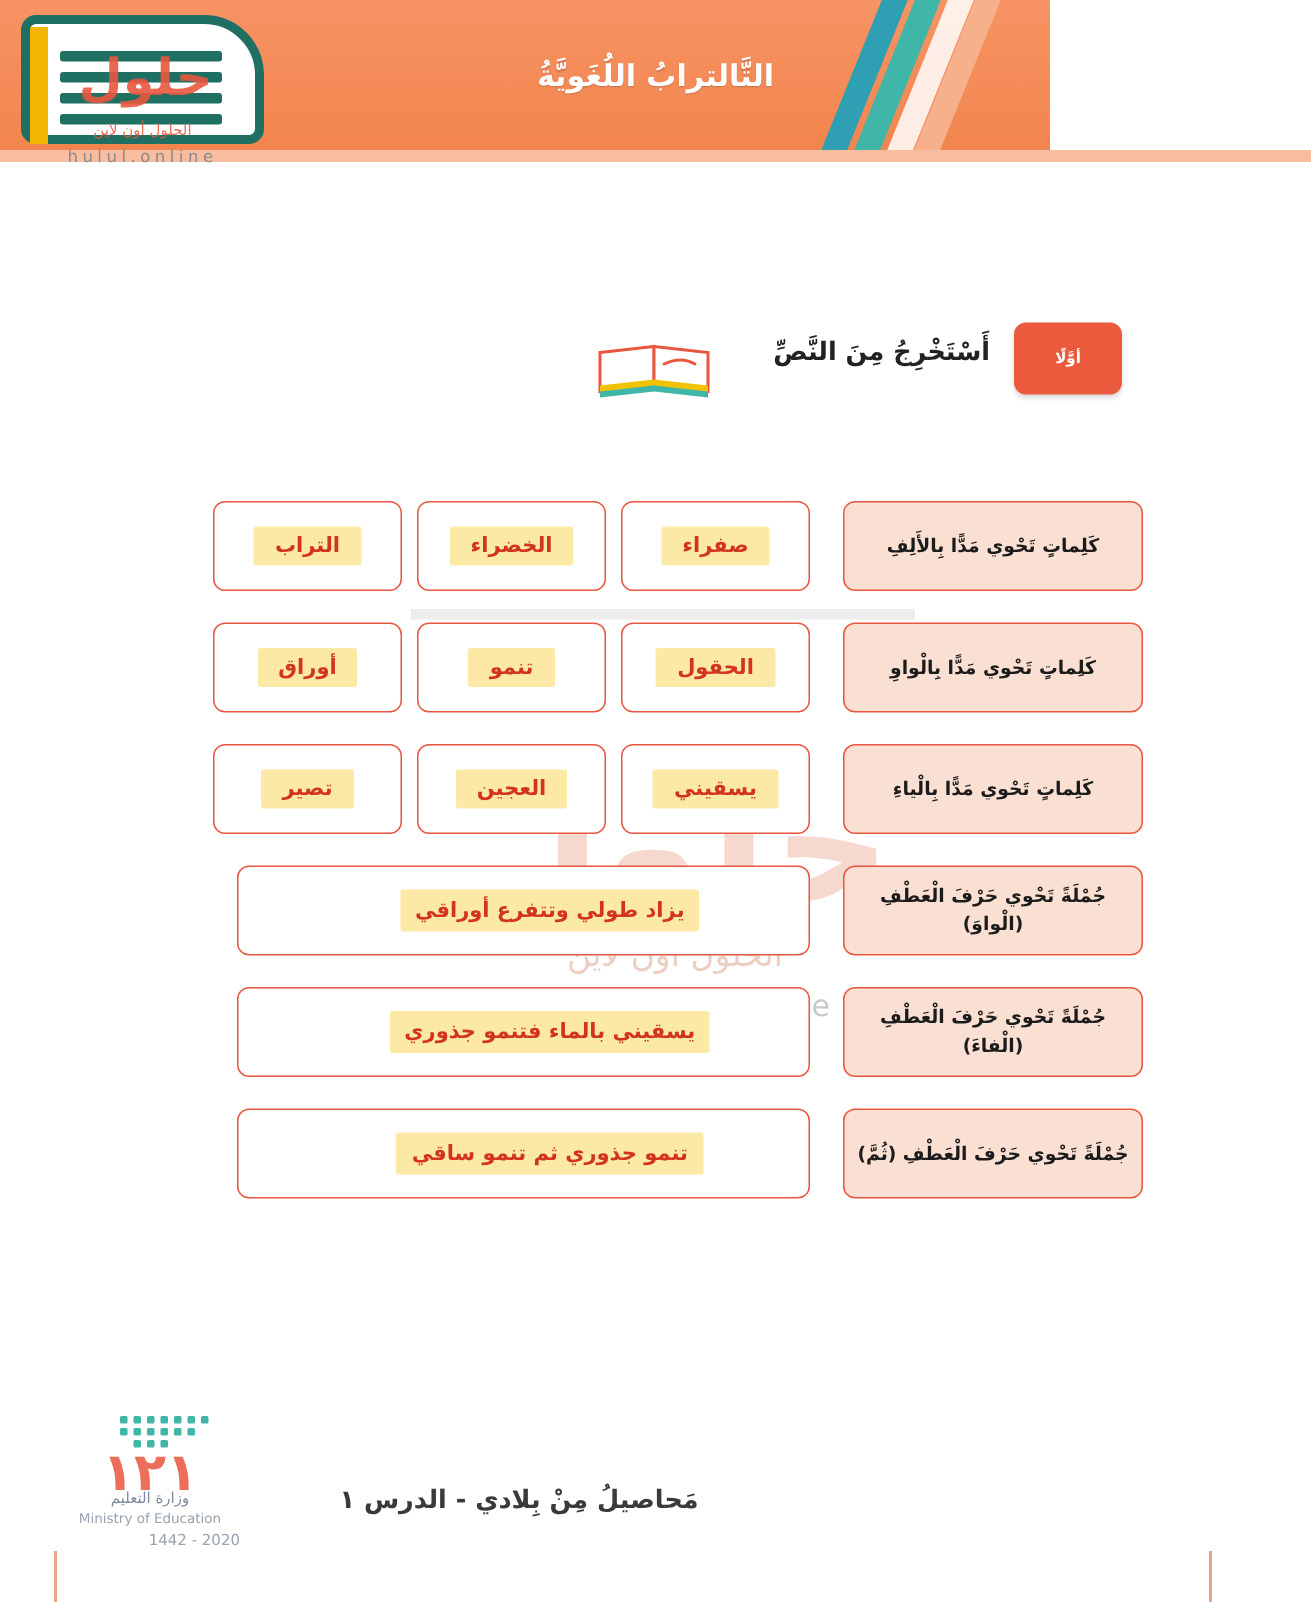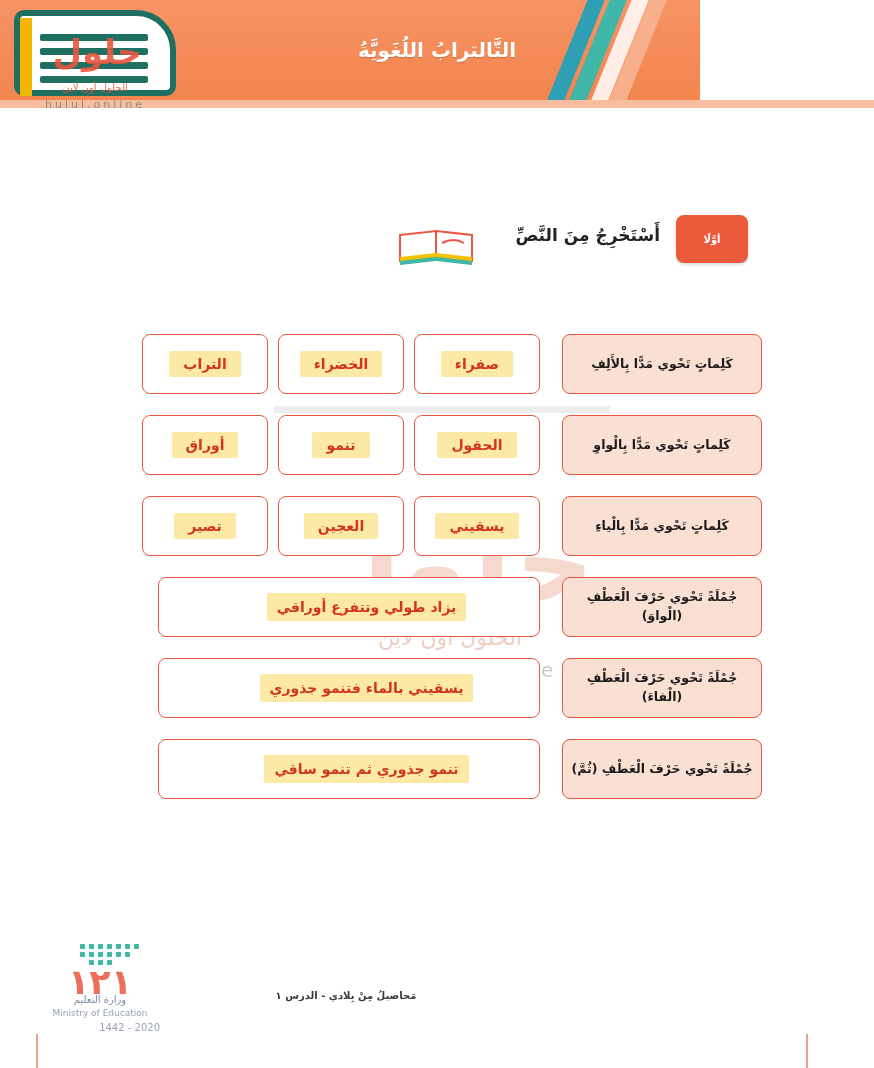--- a/index.html
+++ b/index.html
@@ -309,21 +309,21 @@
     left: 0;
     width: 874px;
     height: 120px;
   }
   .footer-caption {
     position: absolute;
     top: 60px;
     left: 196px;
     width: 300px;
     text-align: center;
-    font-size: 10px;
+    font-size: 17px;
     color: #3a3a3a;
     font-weight: bold;
   }
   .moe {
     position: absolute;
     top: 8px;
     left: 40px;
     width: 120px;
     height: 100px;
     text-align: center;

